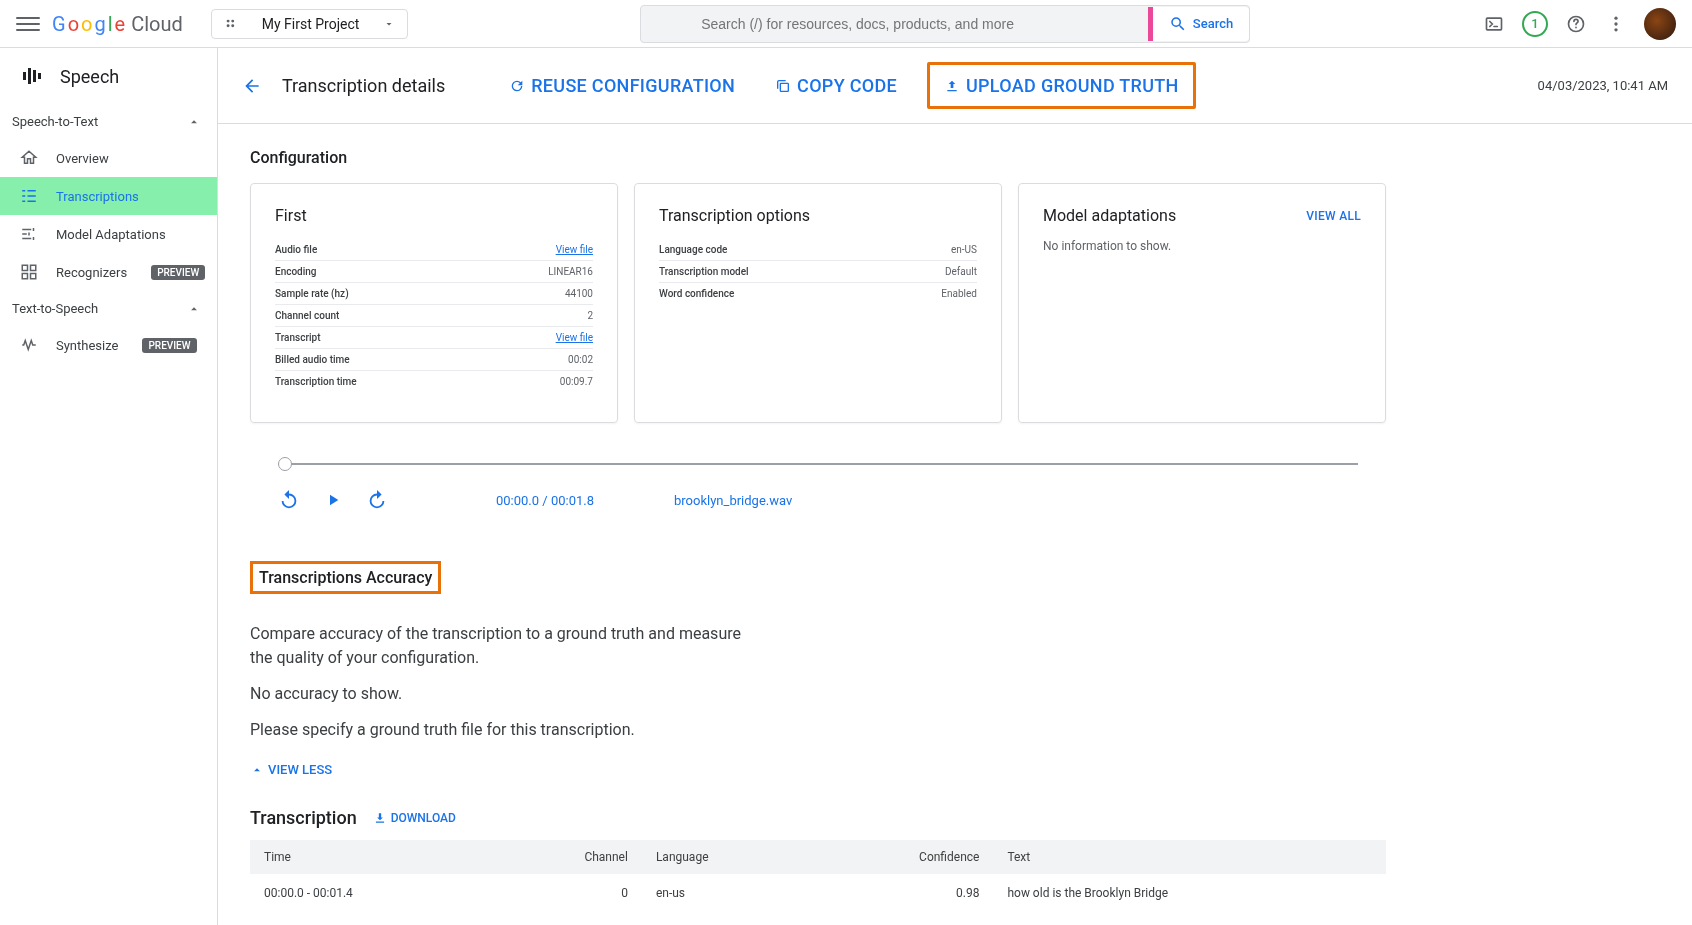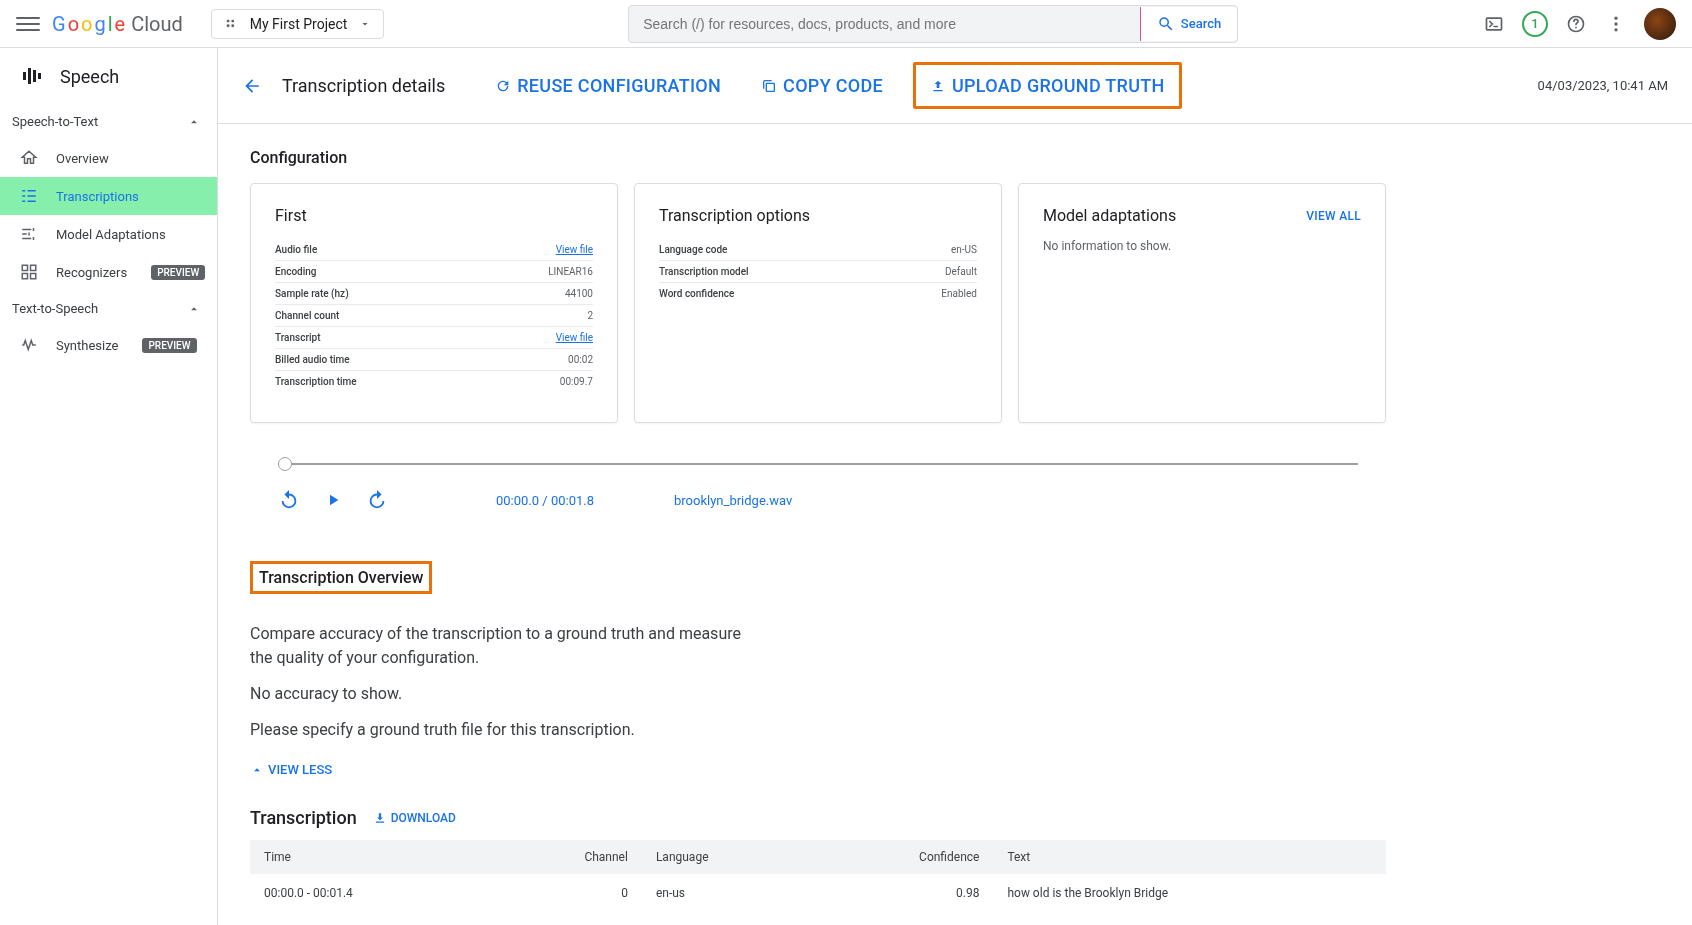--- a/index.html
+++ b/index.html
@@ -3,46 +3,46 @@
 <meta charset="utf-8">
 <style>
 * { box-sizing: border-box; margin: 0; padding: 0; }
 body { font-family: 'Google Sans', Roboto, Arial, sans-serif; font-size: 13px; color: #202124; background: #fff; overflow-x: hidden; }
 .header { height: 48px; display: flex; align-items: center; padding: 0 16px; border-bottom: 1px solid #dadce0; gap: 12px; }
 .hamburger { width: 24px; height: 24px; display: flex; flex-direction: column; justify-content: center; gap: 4px; cursor: pointer; }
 .hamburger span { height: 2px; background: #5f6368; border-radius: 1px; }
 .logo { display: flex; align-items: center; gap: 2px; font-size: 20px; }
 .logo .g1 { color: #4285f4; } .logo .g2 { color: #ea4335; } .logo .g3 { color: #fbbc04; } .logo .g4 { color: #4285f4; } .logo .g5 { color: #34a853; } .logo .g6 { color: #ea4335; }
 .logo .cloud { color: #5f6368; margin-left: 4px; font-weight: 400; }
-.project-picker { display: flex; align-items: center; gap: 12px; border: 1px solid #dadce0; border-radius: 4px; padding: 6px 12px; cursor: pointer; font-size: 14px; margin-left: 16px; }
+.project-picker { display: flex; align-items: center; gap: 24px; border: 1px solid #dadce0; border-radius: 4px; padding: 6px 12px; cursor: pointer; font-size: 14px; margin-left: 16px; }
 .project-dots { width: 14px; height: 14px; }
 .search-wrap { flex: 1; display: flex; justify-content: center; }
 .search-box { display: flex; align-items: center; width: 610px; border: 1px solid #dadce0; border-radius: 4px; background: #f1f3f4; }
-.search-input { flex: 1; border: none; background: transparent; padding: 10px 14px; font-size: 14px; outline: none; color: #5f6368; }
-.search-btn { display: flex; align-items: center; gap: 6px; padding: 8px 16px; border-left: 1px solid #ec4899; color: #1a73e8; font-weight: 500; cursor: pointer; background: #fff; border-radius: 0 4px 4px 0; }
+.search-input { flex: 1; border: none; background: transparent; padding: 10px 14px; font-size: 14px; outline: none; color: #5f6368; margin-left: 46px; }
+.search-btn { display: flex; align-items: center; gap: 6px; padding: 8px 16px; border-left: 5px solid #ec4899; color: #1a73e8; font-weight: 500; cursor: pointer; background: #fff; border-radius: 0 4px 4px 0; }
 .header-right { display: flex; align-items: center; gap: 16px; }
 .icon-btn { width: 24px; height: 24px; display: flex; align-items: center; justify-content: center; cursor: pointer; color: #5f6368; }
 .badge-circle { width: 26px; height: 26px; border: 2px solid #34a853; border-radius: 50%; display: flex; align-items: center; justify-content: center; color: #34a853; font-size: 13px; font-weight: 500; }
 .avatar { width: 32px; height: 32px; border-radius: 50%; background: radial-gradient(circle at 40% 40%, #8b4513, #2d1810); }
 
 .main-layout { display: flex; height: calc(100vh - 48px); }
 .sidebar { width: 218px; border-right: 1px solid #dadce0; flex-shrink: 0; }
 .sidebar-title { display: flex; align-items: center; gap: 16px; padding: 16px 20px; font-size: 18px; font-weight: 400; }
 .speech-icon { width: 24px; height: 24px; }
 .section-head { display: flex; align-items: center; justify-content: space-between; padding: 10px 16px 10px 12px; font-size: 13px; color: #3c4043; cursor: pointer; }
 .nav-item { display: flex; align-items: center; gap: 18px; padding: 10px 16px 10px 20px; font-size: 13px; color: #3c4043; cursor: pointer; }
 .nav-item.active { background: #86efac; color: #1a73e8; }
 .nav-item.active .nav-icon { color: #1a73e8; }
 .nav-icon { width: 18px; height: 18px; color: #5f6368; flex-shrink: 0; }
 .preview-badge { background: #5f6368; color: #fff; font-size: 10px; padding: 2px 6px; border-radius: 3px; margin-left: 6px; font-weight: 500; }
 
 .content { flex: 1; overflow-y: auto; }
 .page-header { display: flex; align-items: center; padding: 14px 24px; border-bottom: 1px solid #dadce0; gap: 20px; }
 .back-arrow { color: #1a73e8; cursor: pointer; width: 20px; height: 20px; }
-.page-title { font-size: 18px; font-weight: 400; margin-right: 20px; }
+.page-title { font-size: 18px; font-weight: 400; margin-right: 34px; }
 .action-btn { display: flex; align-items: center; gap: 6px; color: #1a73e8; font-size: 18px; font-weight: 500; cursor: pointer; padding: 6px 10px; letter-spacing: 0.3px; }
 .action-btn.highlighted { border: 3px solid #e8710a; border-radius: 2px; padding: 10px 14px; }
 .page-header-spacer { flex: 1; }
 .timestamp { font-size: 13px; color: #3c4043; }
 
 .content-body { padding: 24px 32px; max-width: 1200px; }
 .section-title { font-size: 16px; font-weight: 500; margin-bottom: 16px; }
 .section-title.highlighted { border: 3px solid #e8710a; display: inline-block; padding: 4px 6px; }
 .cards-row { display: flex; gap: 16px; margin-bottom: 40px; }
 .card { flex: 1; border: 1px solid #dadce0; border-radius: 4px; padding: 22px 24px; box-shadow: 0 1px 2px rgba(0,0,0,0.05); min-height: 240px; }
@@ -323,21 +323,21 @@
             <svg class="play-icon" width="22" height="22" viewBox="0 0 24 24">
                 <path d="M12 5V1l5 5-5 5V7a6 6 0 106 6h2a8 8 0 11-8-8z" fill="#1a73e8"></path>
               </svg>
           </div>
           <span style="margin-left:80px;">00:00.0 / 00:01.8</span>
           <span style="margin-left:52px;">brooklyn_bridge.wav</span>
         </div>
       </div>
 
       
-      <div class="section-title highlighted">Transcription Overview</div>
+      <div class="section-title highlighted">Transcriptions Accuracy</div>
       <div class="accuracy-desc">Compare accuracy of the transcription to a ground truth and measure the quality of your configuration.</div>
       <div class="accuracy-desc">No accuracy to show.</div>
       <div class="accuracy-desc">Please specify a ground truth file for this transcription.</div>
       <div class="view-less">
         <svg width="14" height="14" viewBox="0 0 24 24">
             <path d="M7 14l5-5 5 5z" fill="#1a73e8"></path>
           </svg>
         <span>VIEW LESS</span>
       </div>
 

